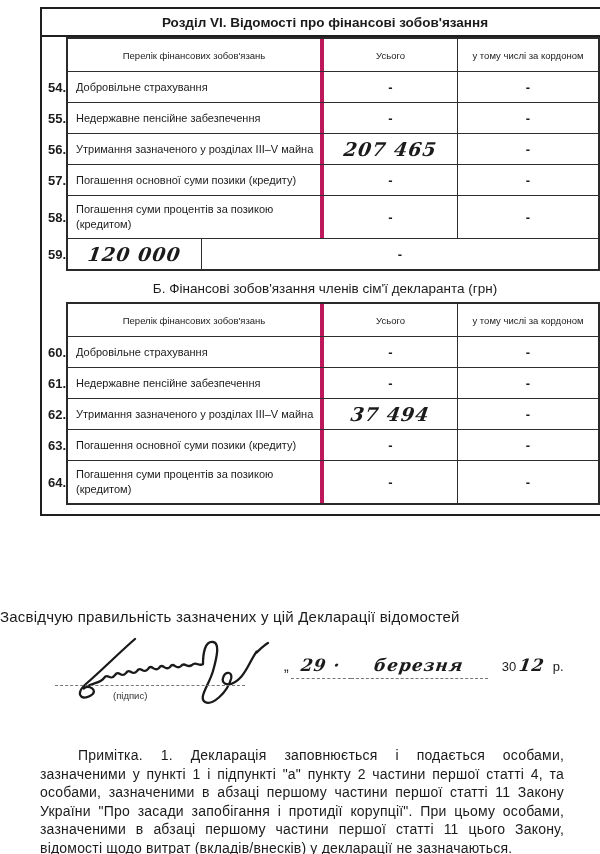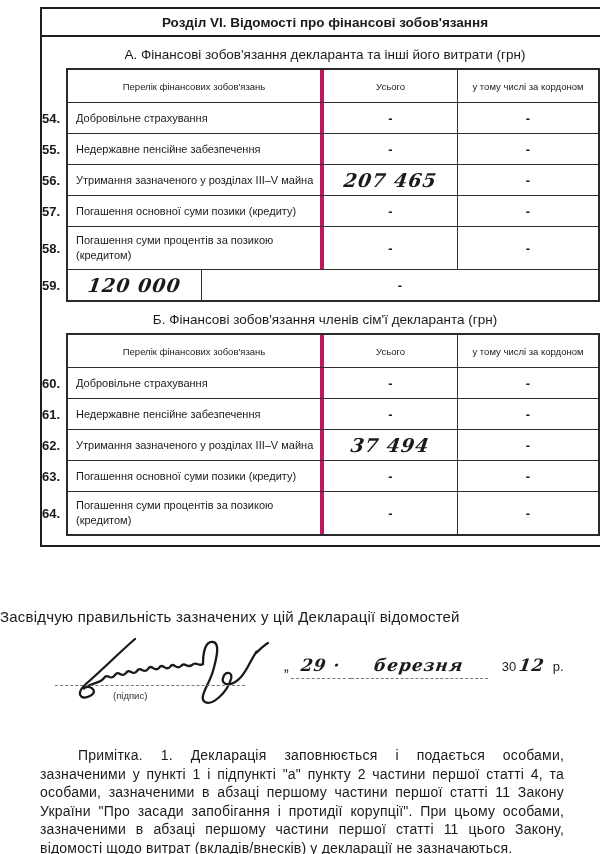--- a/index.html
+++ b/index.html
@@ -43,21 +43,21 @@
   }
   .val { display:flex; align-items:center; justify-content:center; min-height:30px; }
   .dash { font-weight:bold; font-size:13px; }
   .hw {
     font-family:"DejaVu Serif", serif; font-style:italic; font-weight:bold;
     display:inline-block; transform:skewX(-8deg); letter-spacing:1px;
   }
   .hw-amount { font-size:19px; }
   .rownum {
     position:absolute; left:-26px; top:50%; transform:translateY(-50%);
-    width:24px; font-weight:bold; font-size:13px; text-align:left;
+    width:24px; font-weight:bold; font-size:13px; text-align:right;
   }
   
   .attestation { position:absolute; left:0; top:608px; width:600px; }
   .attest-statement { font-size:15px; letter-spacing:0.2px; }
   .attest-row { position:relative; height:96px; }
   .sig-area { position:absolute; left:55px; top:2px; width:210px; height:90px; }
   .signature-svg { position:absolute; left:2px; top:0; }
   .sig-line {
     position:absolute; left:0; top:58px; width:190px;
     border-bottom:1.5px dashed #777;
@@ -87,21 +87,20 @@
 </head>
 <body>
 
 <div class="page">
 
   <div class="outer-box">
     <div class="section-title">Розділ VI. Відомості про фінансові зобов'язання</div>
     <div class="box-body">
 
       <div class="subsection">
-        <div class="subsection-title">А. Фінансові зобов'язання декларанта та інші його витрати (грн)</div>
         <div class="ftable" id="table-a">
             <div class="trow thead">
               <div class="cell c0">Перелік фінансових зобов'язань</div>
               <div class="cell c1">Усього</div>
               <div class="cell c2">у тому числі за кордоном</div>
             </div>
             <div class="trow">
               <div class="rownum">54.</div>
               <div class="cell c0 label">Добровільне страхування</div>
               <div class="cell c1 val">

